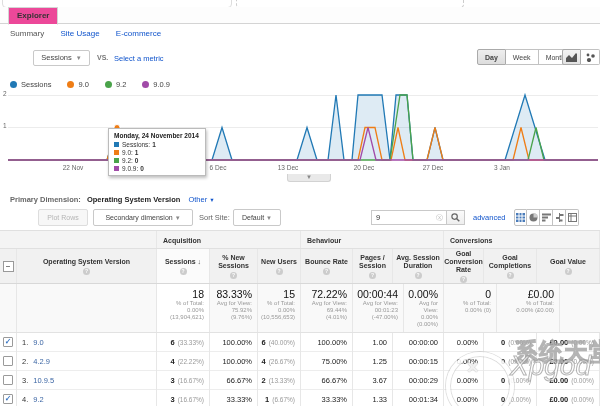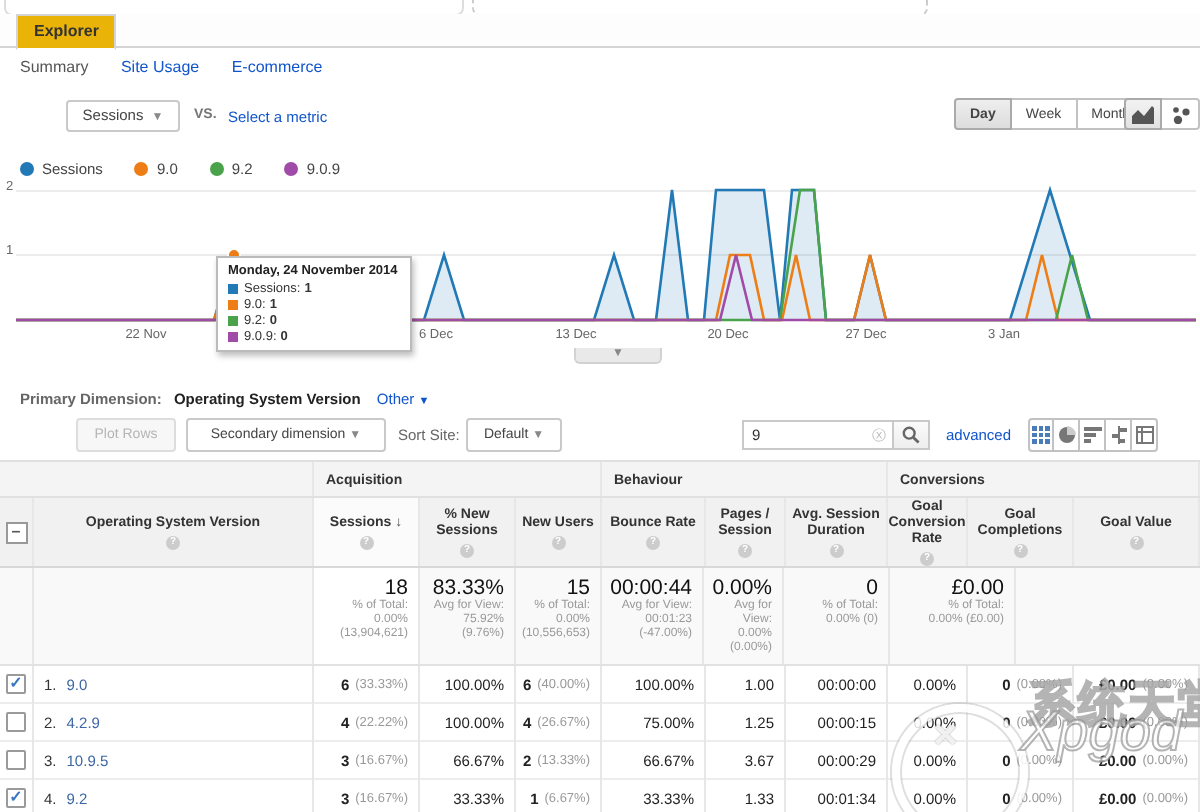--- a/index.html
+++ b/index.html
@@ -8,21 +8,21 @@
   a{text-decoration:none;}
   .link{color:#1155cc;cursor:pointer;}
 
   
   .remnant{position:absolute;top:-7px;height:13px;border-radius:4px;background:#fff;}
   .remnant.solid{left:2px;width:228px;border:1px solid #ddd;}
   .remnant.dashed{left:236px;width:226px;border:1px dashed #ccc;}
 
   
   .tabbar{position:absolute;top:7px;left:0;width:600px;height:16px;border-bottom:1px solid #d4d4d4;background:#fdfdfd;}
-  .tab{position:absolute;left:8px;top:0;height:16px;line-height:16px;padding:0 8px;background:#eab308;
+  .tab{position:absolute;left:8px;top:0;height:16px;line-height:16px;padding:0 8px;background:#ec4899;
        border:1px solid #d4d4d4;border-bottom:1px solid #fff;font-size:8px;font-weight:bold;color:#333;z-index:2;}
 
   
   .subnav{position:absolute;top:29px;left:10px;font-size:8px;}
   .subnav span{margin-right:14px;}
   .subnav .sel{color:#555;}
 
   
   .btn{display:inline-block;background:#fff;border:1px solid #c9c9c9;border-radius:2px;
        font-size:7px;color:#444;text-align:center;box-sizing:border-box;}
@@ -368,20 +368,26 @@
           <div class="tot-sub">Avg for View:</div>
           <div class="tot-sub">75.92%</div>
           <div class="tot-sub">(9.76%)</div>
         </div>
         <div class="g-cell" style="width: 43px;">
           <div class="tot-val">15</div>
           <div class="tot-sub">% of Total:</div>
           <div class="tot-sub">0.00%</div>
           <div class="tot-sub">(10,556,653)</div>
         </div>
+        <div class="g-cell" style="width: 52px;">
+          <div class="tot-val">72.22%</div>
+          <div class="tot-sub">Avg for View:</div>
+          <div class="tot-sub">69.44%</div>
+          <div class="tot-sub">(4.01%)</div>
+        </div>
         <div class="g-cell" style="width: 51px;">
           <div class="tot-val">00:00:44</div>
           <div class="tot-sub">Avg for View:</div>
           <div class="tot-sub">00:01:23</div>
           <div class="tot-sub">(-47.00%)</div>
         </div>
         <div class="g-cell" style="width: 40px;">
           <div class="tot-val">0.00%</div>
           <div class="tot-sub">Avg for</div>
           <div class="tot-sub">View: 0.00%</div>

